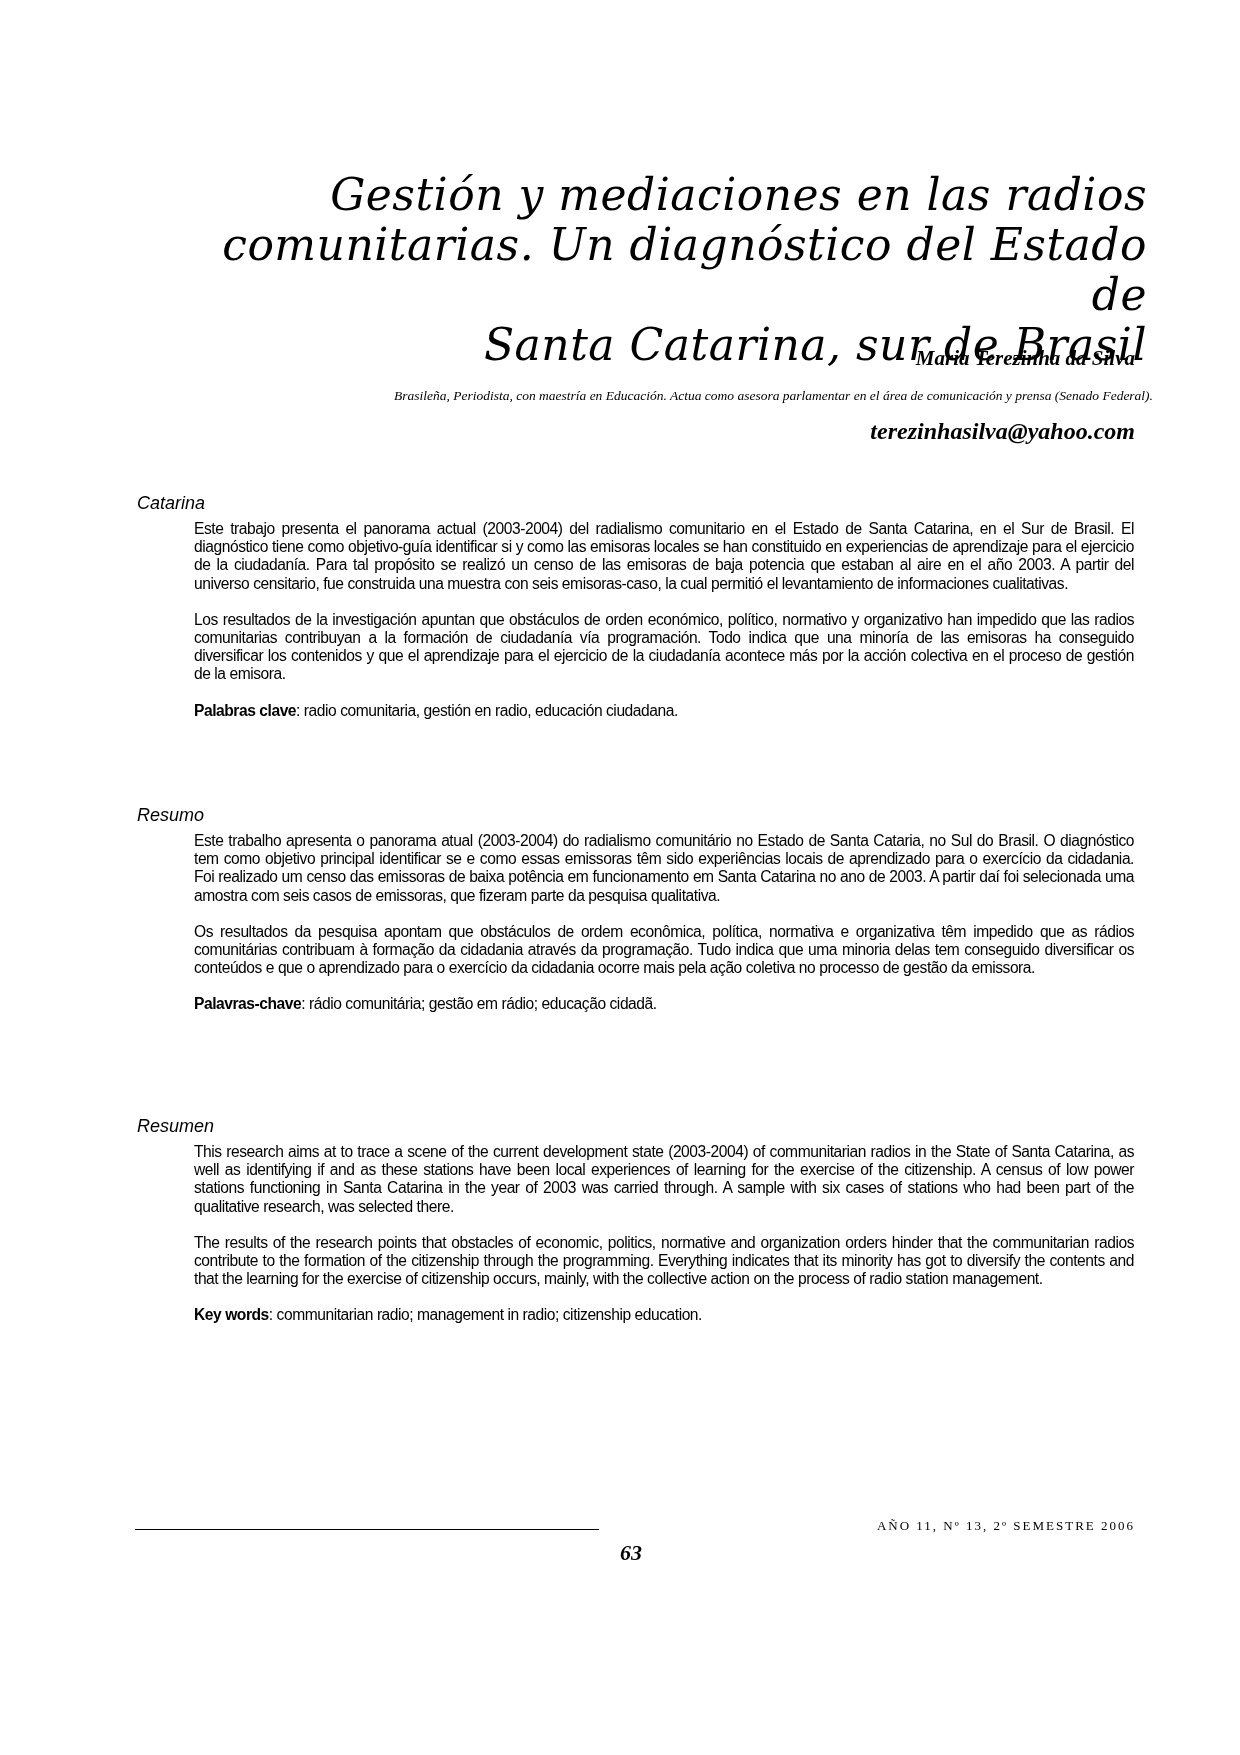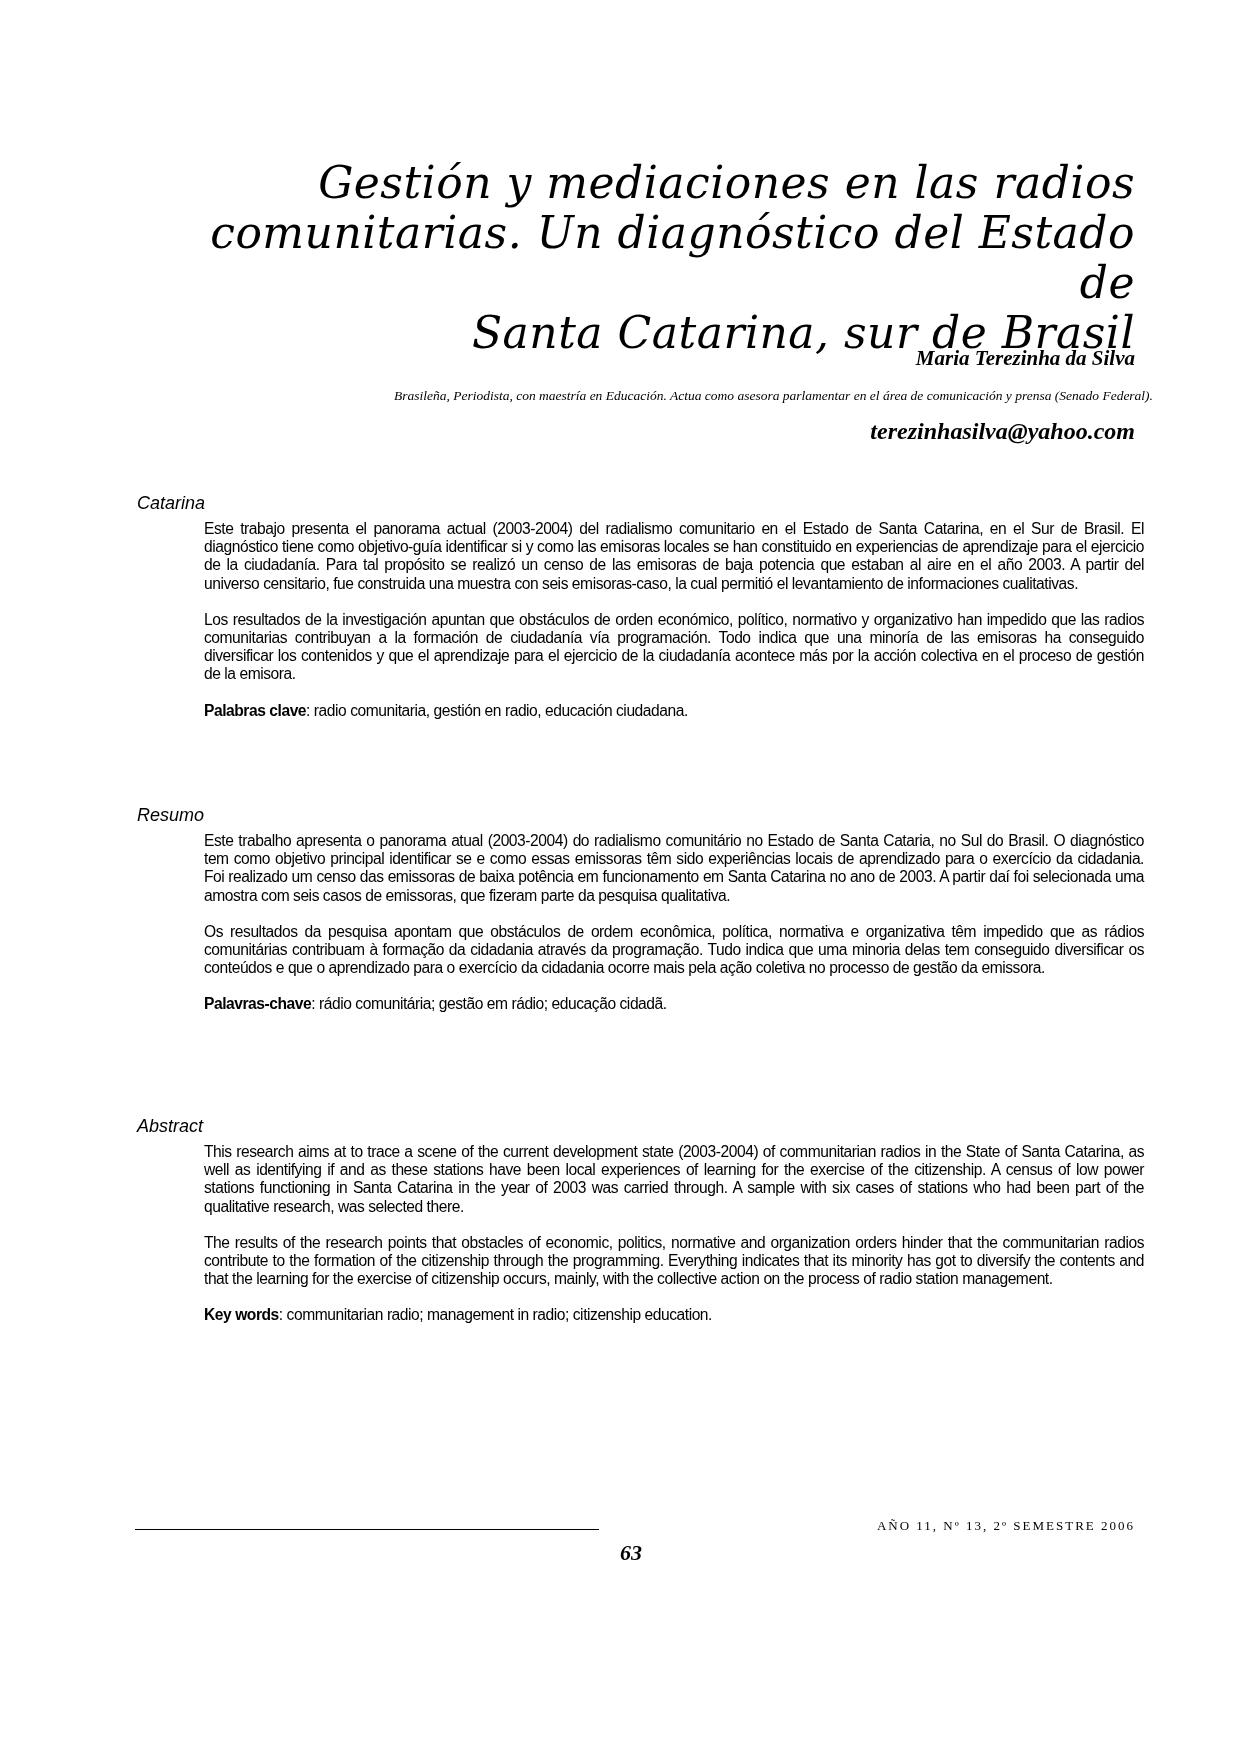--- a/index.html
+++ b/index.html
@@ -30,21 +30,21 @@
     font-size: 24px;
   }
 
   .section { position: absolute; left: 0; width: 1240px; }
   .sec-heading {
     position: absolute; left: 137px;
     font-family: "Liberation Sans", sans-serif; font-style: italic;
     font-size: 18px;
   }
   .sec-body {
-    position: absolute; left: 204px; width: 940px;
+    position: absolute; left: 194px; width: 940px;
     font-family: "Liberation Sans", sans-serif; font-size: 15.6px; line-height: 18.2px;
     text-align: justify; letter-spacing: -0.45px;
   }
   .sec-body p { margin: 0 0 18px 0; }
   .kw b { font-weight: bold; margin-top: 12px; }
 
   .footer-rule {
     position: absolute; left: 135px; top: 1529px; width: 464px; height: 1px; background: #000;
   }
   .footer-issue {
@@ -55,21 +55,21 @@
   .page-num {
     position: absolute; left: 620px; top: 1540px;
     font-family: "Liberation Serif", serif; font-style: italic; font-weight: bold; font-size: 22px;
   }
 </style>
 </head>
 <body>
 
 <div class="page">
 
-  <h1 class="title" style="margin:0;">
+  <h1 class="title" style="margin:12px;">
     <span>Gestión y mediaciones en las radios</span>
     <span>comunitarias. Un diagnóstico del Estado de</span>
     <span>Santa Catarina, sur de Brasil</span>
   </h1>
 
   <div class="author">Maria Terezinha da Silva</div>
   <div class="affil">Brasileña, Periodista, con maestría en Educación. Actua como asesora parlamentar en el área de comunicación y prensa (Senado Federal).</div>
   <div class="email">terezinhasilva@yahoo.com</div>
 
   <div class="section">
@@ -84,21 +84,21 @@
   <div class="section">
     <div class="sec-heading" style="top:805px;">Resumo</div>
     <div class="sec-body" style="top:832px;">
       <p>Este trabalho apresenta o panorama atual (2003-2004) do radialismo comunitário no Estado de Santa Cataria, no Sul do Brasil. O diagnóstico tem como objetivo principal identificar se e como essas emissoras têm sido experiências locais de aprendizado para o exercício da cidadania. Foi realizado um censo das emissoras de baixa potência em funcionamento em Santa Catarina no ano de 2003. A partir daí foi selecionada uma amostra com seis casos de emissoras, que fizeram parte da pesquisa qualitativa.</p>
       <p>Os resultados da pesquisa apontam que obstáculos de ordem econômica, política, normativa e organizativa têm impedido que as rádios comunitárias contribuam à formação da cidadania através da programação.  Tudo indica que uma minoria delas tem conseguido diversificar os conteúdos e que o aprendizado para o exercício da cidadania ocorre mais pela ação coletiva no processo de gestão da emissora.</p>
       <p class="kw"><b>Palavras-chave</b><span>: rádio comunitária; gestão em rádio; educação cidadã.</span></p>
     </div>
   </div>
 
   <div class="section">
-    <div class="sec-heading" style="top:1116px;">Abstract</div>
+    <div class="sec-heading" style="top:1116px;">Resumen</div>
     <div class="sec-body" style="top:1143px;">
       <p>This research aims at to trace a scene of the current development state (2003-2004) of communitarian radios in the State of Santa Catarina, as well as identifying if and as these stations have been local experiences of learning for the exercise of the citizenship. A census of low power stations functioning in Santa Catarina in the year of 2003 was carried through. A sample with six cases of stations who had been part of the qualitative research, was selected there.</p>
       <p>The results of the research points that obstacles of economic, politics, normative and organization orders hinder that the communitarian radios contribute to the formation of the citizenship through the programming. Everything indicates that its minority has got to diversify the contents and that the learning for the exercise of citizenship occurs, mainly, with the collective action on the process of radio station management.</p>
       <p class="kw"><b>Key words</b><span>: communitarian radio; management in radio; citizenship education.</span></p>
     </div>
   </div>
 
   <div class="footer-rule"></div>
   <div class="footer-issue">AÑO 11, Nº 13, 2º SEMESTRE 2006</div>
   <div class="page-num">63</div>

